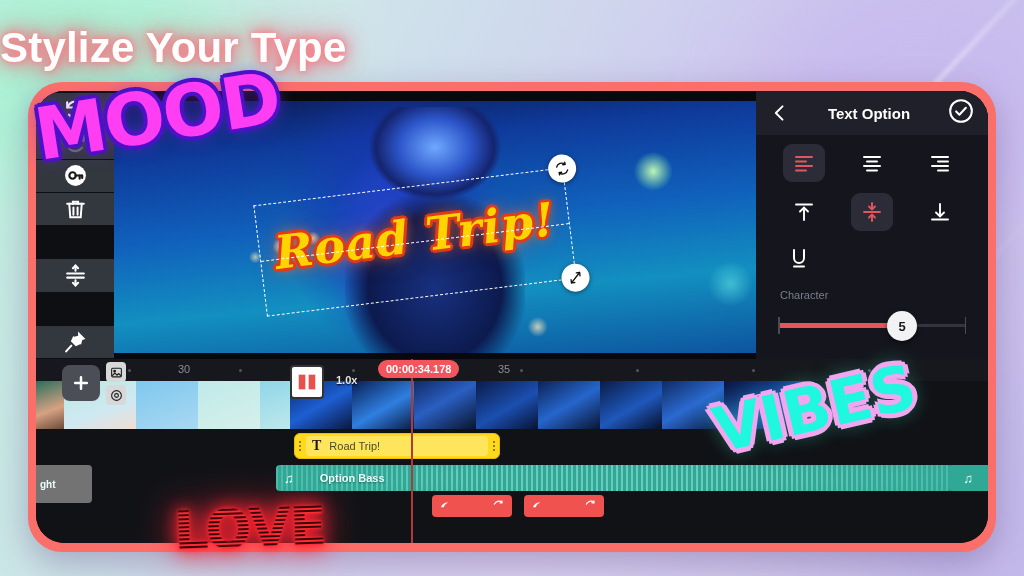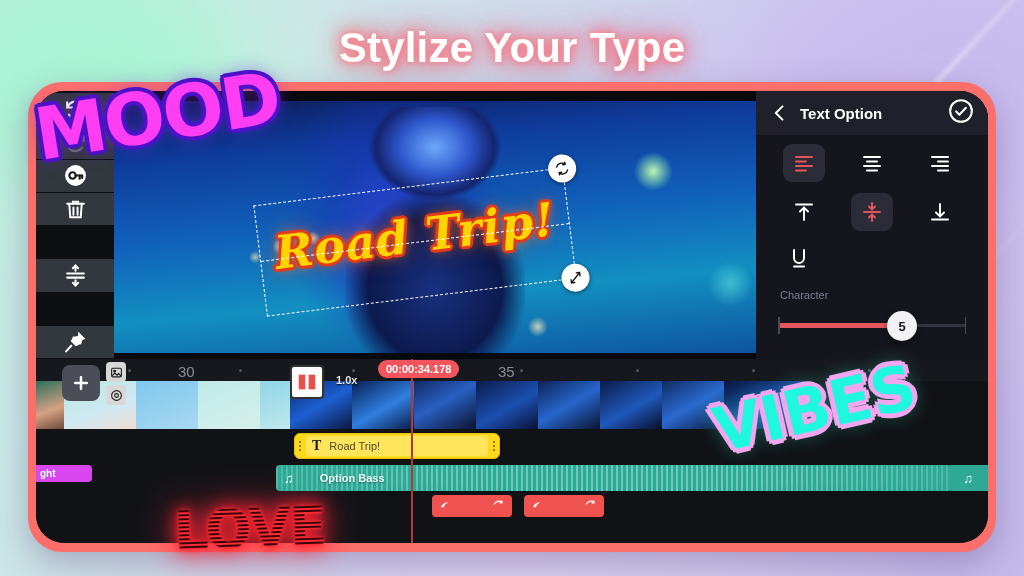--- a/index.html
+++ b/index.html
@@ -18,21 +18,21 @@
   .streak.s1 { width:520px; height:3px; left:640px; top:120px; transform:rotate(-47deg);
     background:linear-gradient(90deg, rgba(255,255,255,0) 0%, rgba(255,255,255,.95) 45%, rgba(255,255,255,0) 100%);}
   .streak.s2 { width:330px; height:2px; left:760px; top:330px; transform:rotate(-47deg);
     background:linear-gradient(90deg, rgba(255,255,255,0) 0%, rgba(255,255,255,.7) 50%, rgba(255,255,255,0) 100%);}
   .streak.s3 { width:260px; height:2px; left:60px; top:470px; transform:rotate(-30deg);
     background:linear-gradient(90deg, rgba(255,255,255,0) 0%, rgba(255,255,255,.45) 50%, rgba(255,255,255,0) 100%);}
   .glowblob { position:absolute; border-radius:50%; filter:blur(40px); pointer-events:none; }
 
   
   .headline {
-    position:absolute; left:0; right:0; top:24px; text-align:center;
+    position:absolute; left:0; right:0; top:24px; 
     font-size:42px; font-weight:bold; letter-spacing:.2px; color:#ffffff;
     text-shadow: 0 0 4px #f98a8a, 0 0 12px #f76f7f, 0 0 22px #f4647b, 0 0 34px rgba(244,100,123,.7);
   }
 
   
   .phone {
     position:absolute; left:28px; top:82px; width:968px; height:470px;
     background:#fb6f6b; border-radius:34px; padding:9px 8px;
     box-shadow: 0 12px 34px rgba(90,60,120,.35);
   }
@@ -90,42 +90,42 @@
     text-shadow:
       -2px -2px 0 #e23a1a, 2px -2px 0 #e23a1a, -2px 2px 0 #e23a1a, 2px 2px 0 #e23a1a,
       0 -3px 0 #e23a1a, 0 3px 0 #e23a1a, -3px 0 0 #e23a1a, 3px 0 0 #e23a1a,
       0 0 12px rgba(255,120,40,.85), 0 0 24px rgba(255,90,30,.6);
   }
 
   
   .panel { width:232px; background:#15161d; display:flex; flex-direction:column; }
   .panel-head { height:44px; background:#1f2029; display:flex; align-items:center;
     padding:0 14px; gap:10px; }
-  .panel-title { flex:1; color:#fff; font-size:15px; font-weight:bold; }
+  .panel-title { flex:1; text-align:center; color:#fff; font-size:15px; font-weight:bold; }
   .panel-head svg { width:20px; height:20px; }
   .chk svg { width:26px; height:26px; }
   .row { display:flex; justify-content:space-around; align-items:center; padding:9px 14px 2px; }
   .opt { width:42px; height:38px; border-radius:9px; display:flex; align-items:center; justify-content:center; }
   .opt.sel { background:#2b2c38; }
   .opt svg { width:24px; height:24px; }
   .row-left { display:flex; padding:6px 22px 2px; }
   .slider-label { color:#7b7d8d; font-size:11px; padding:10px 0 0 24px; }
   .slider-wrap { position:relative; margin:10px 22px 0 22px; height:30px; }
   .s-track { position:absolute; left:0; right:0; top:13px; height:3px; background:#33343f; }
   .s-fill { position:absolute; left:0; top:12px; height:5px; width:62%; background:#e4555c; border-radius:3px;}
   .s-tick { position:absolute; top:6px; width:1.5px; height:17px; background:#4a4b57; }
   .s-knob { position:absolute; top:0; left:58%; width:30px; height:30px; border-radius:50%;
     background:#f2f2f4; color:#1a1a1f; font-size:13px; font-weight:bold;
     display:flex; align-items:center; justify-content:center; box-shadow:0 2px 5px rgba(0,0,0,.55); }
 
   
   .timeline { flex:1; background:#111216; position:relative; overflow:hidden; }
   .ruler { height:22px; background:#17181d; position:relative; }
   .ruler .dot { position:absolute; top:10px; width:3px; height:3px; border-radius:50%; background:#53555e; }
-  .ruler .num { position:absolute; top:4px; color:#8a8c96; font-size:15px; }
+  .ruler .num { position:absolute; top:4px; color:#8a8c96; font-size:11px; }
   .timebadge { position:absolute; top:1px; left:342px; background:#f4555c; color:#fff;
     font-size:11px; font-weight:bold; padding:3px 8px; border-radius:9px; z-index:6; white-space:nowrap; }
   .playhead { position:absolute; top:0; bottom:0; left:375px; width:2px; background:#b03a3a; z-index:5; }
 
   .track-video { position:absolute; left:0; right:0; top:22px; height:48px; display:flex; }
   .thumb { flex:0 0 auto; height:48px; }
   .addbtn { position:absolute; left:26px; top:6px; width:38px; height:36px; border-radius:8px;
     background:#4b4e57; display:flex; align-items:center; justify-content:center; z-index:4;}
   .mini { position:absolute; left:70px; width:20px; height:20px; border-radius:4px; background:#d8d8d8;
     display:flex; align-items:center; justify-content:center; z-index:4;}
@@ -149,22 +149,22 @@
   .clip-audio { position:absolute; left:240px; right:36px; top:106px; height:26px;
     background:#2fa896; border-radius:4px; display:flex; align-items:center; overflow:hidden; z-index:2; }
   .clip-audio .wave { position:absolute; inset:0; opacity:.55;
     background:repeating-linear-gradient(90deg, #9ce8dc 0px, #9ce8dc 2px, rgba(0,0,0,0) 2px, rgba(0,0,0,0) 5px);
     -webkit-mask-image: radial-gradient(ellipse 60% 120% at 50% 50%, #000 40%, rgba(0,0,0,.35) 100%);
             mask-image: radial-gradient(ellipse 60% 120% at 50% 50%, #000 40%, rgba(0,0,0,.35) 100%);}
   .clip-audio .note { position:relative; color:#eaffff; font-size:13px; padding-left:8px; }
   .clip-audio .lbl { position:relative; color:#eafffb; font-size:11px; font-weight:bold;
     padding-left:26px; text-shadow:0 1px 2px rgba(0,0,0,.4); }
 
-  .clip-audio-left { position:absolute; left:0; top:106px; width:56px; height:17px;
-    background:#d946ef; border-radius:0 4px 4px 0; display:flex; align-items:center; overflow:hidden; z-index:2;}
+  .clip-audio-left { position:absolute; left:0; top:106px; width:56px; height:38px;
+    background:#737373; border-radius:0 4px 4px 0; display:flex; align-items:center; overflow:hidden; z-index:2;}
   .clip-audio-left .lbl { color:#eafffb; font-size:10px; font-weight:bold; padding-left:4px; position:relative;}
   .clip-audio-right { position:absolute; right:0; top:106px; width:40px; height:26px;
     background:#2fa896; border-radius:4px 0 0 4px; display:flex; align-items:center;
     justify-content:center; overflow:hidden; z-index:2;}
   .clip-audio-right .note { color:#eaffff; font-size:13px; position:relative; }
 
   .clip-fx { position:absolute; top:136px; height:22px; background:#f0524f; border-radius:4px;
     display:flex; align-items:center; padding:0 6px; gap:4px; z-index:2; }
   .clip-fx svg { width:14px; height:14px; }
   .fx1 { left:396px; width:80px; }

